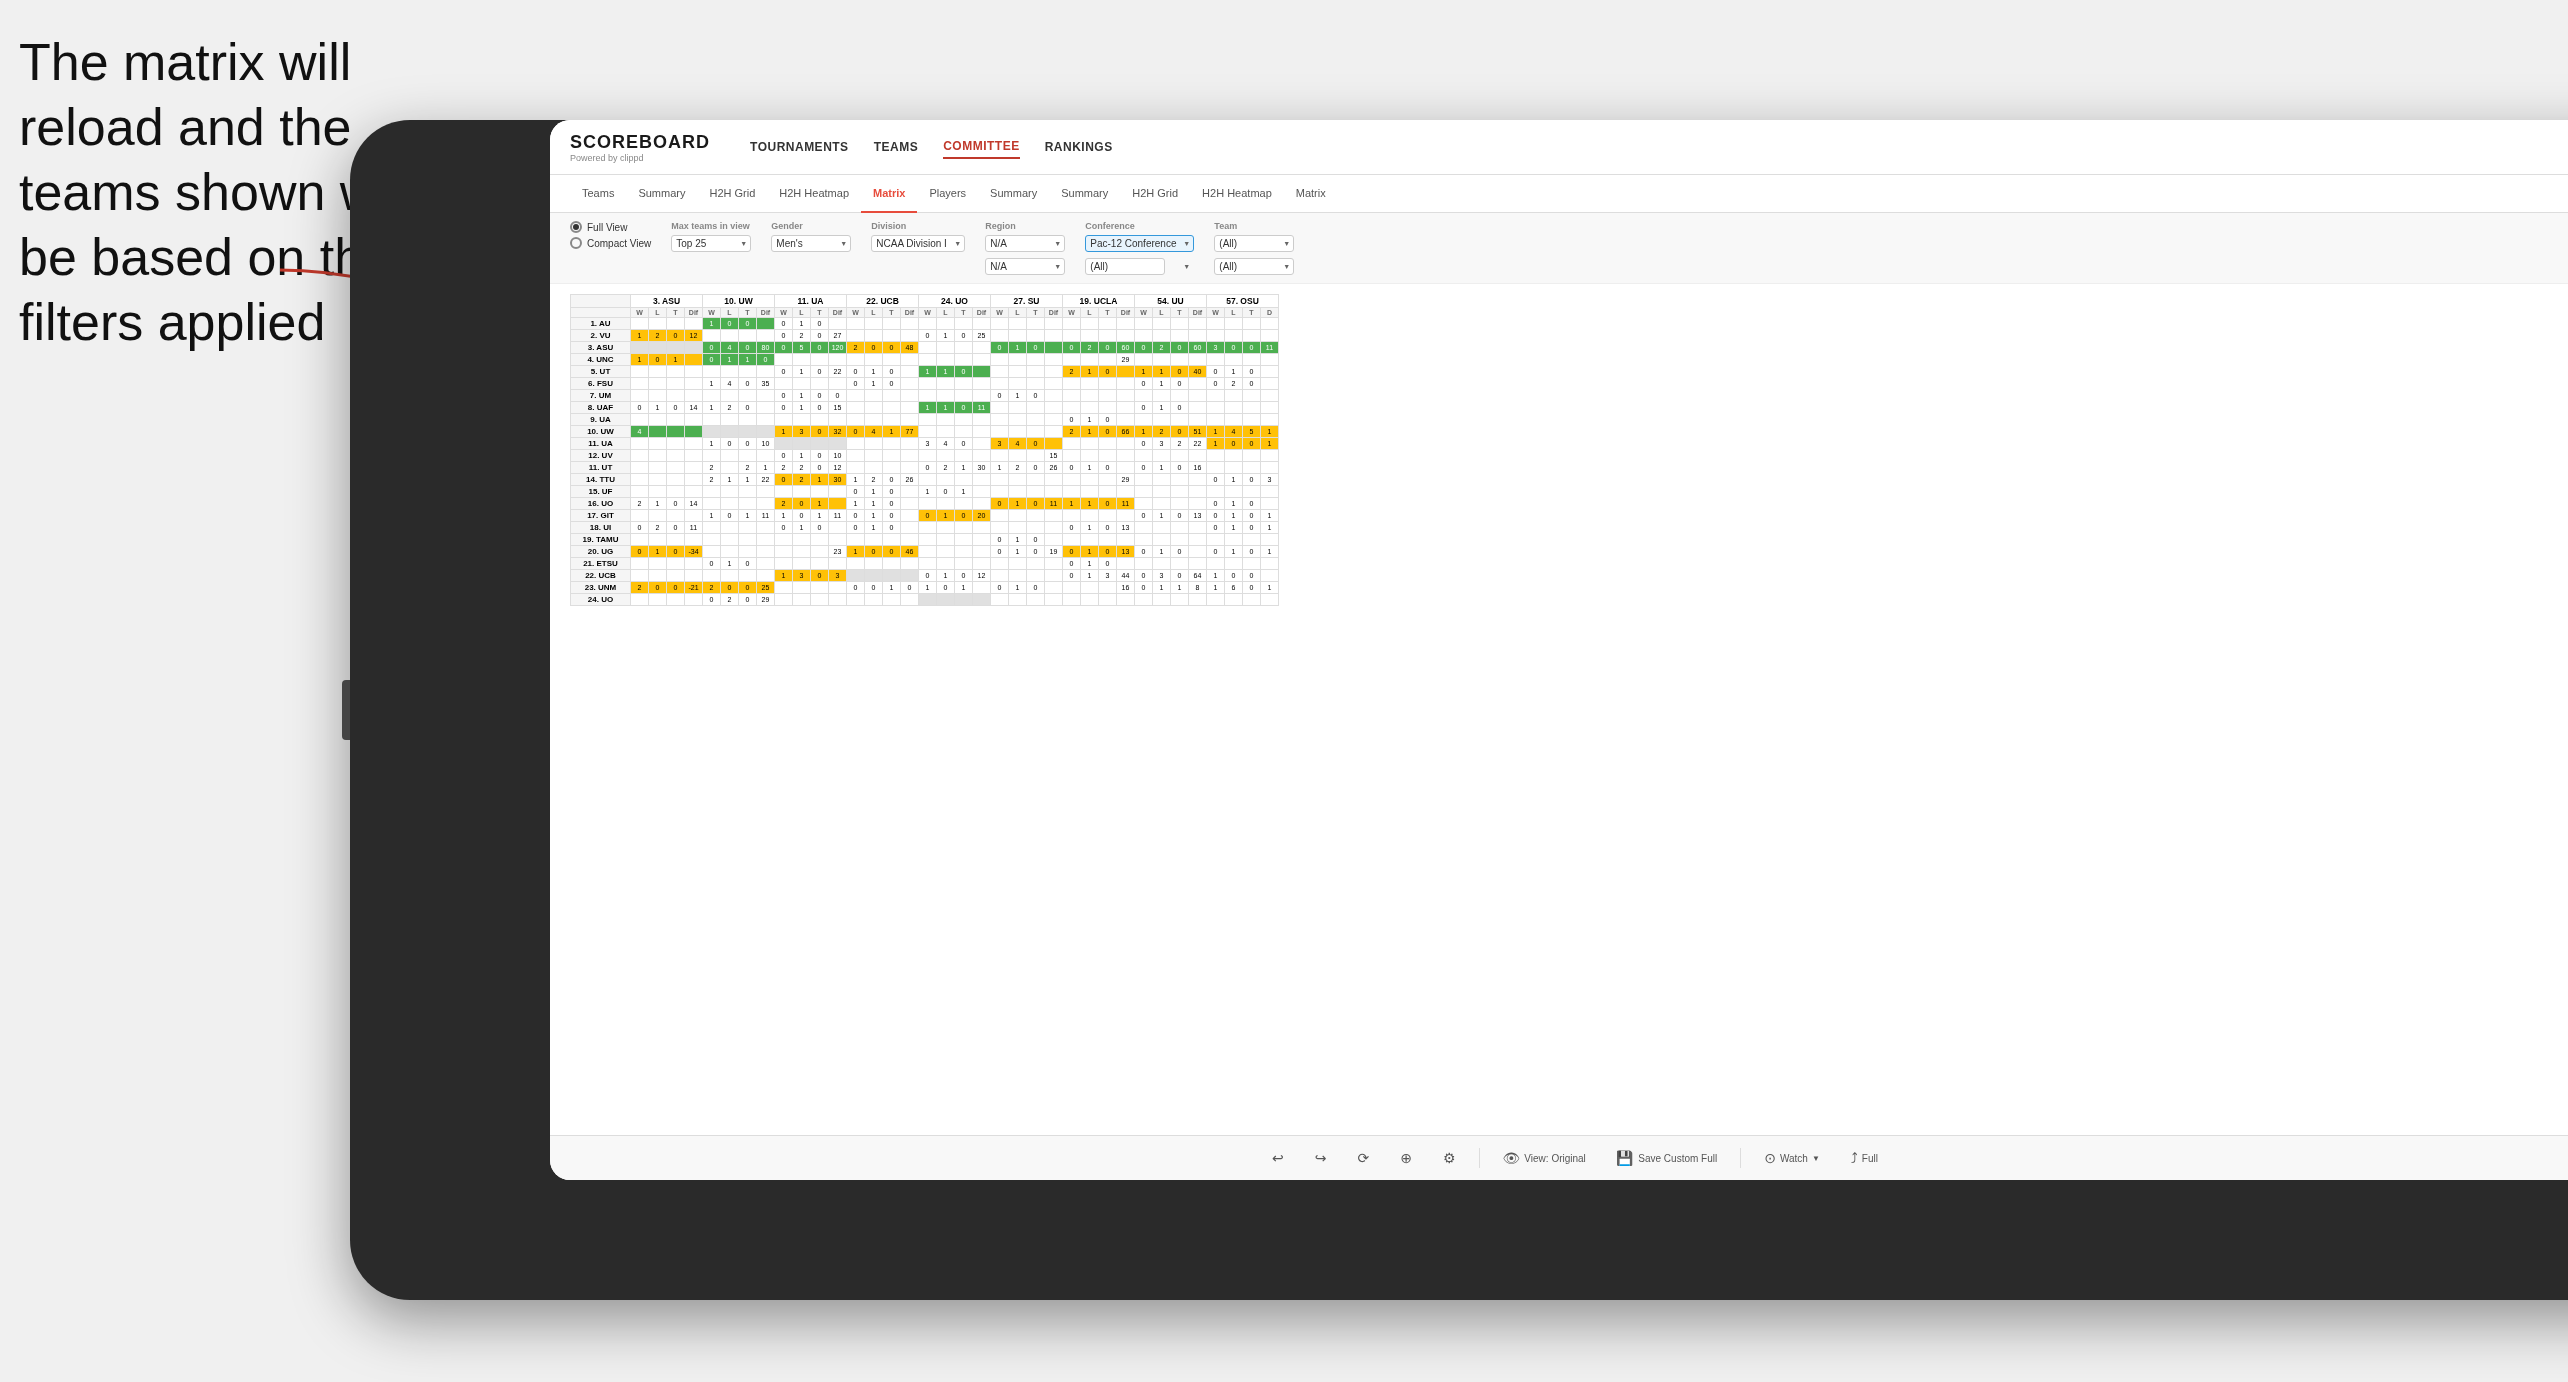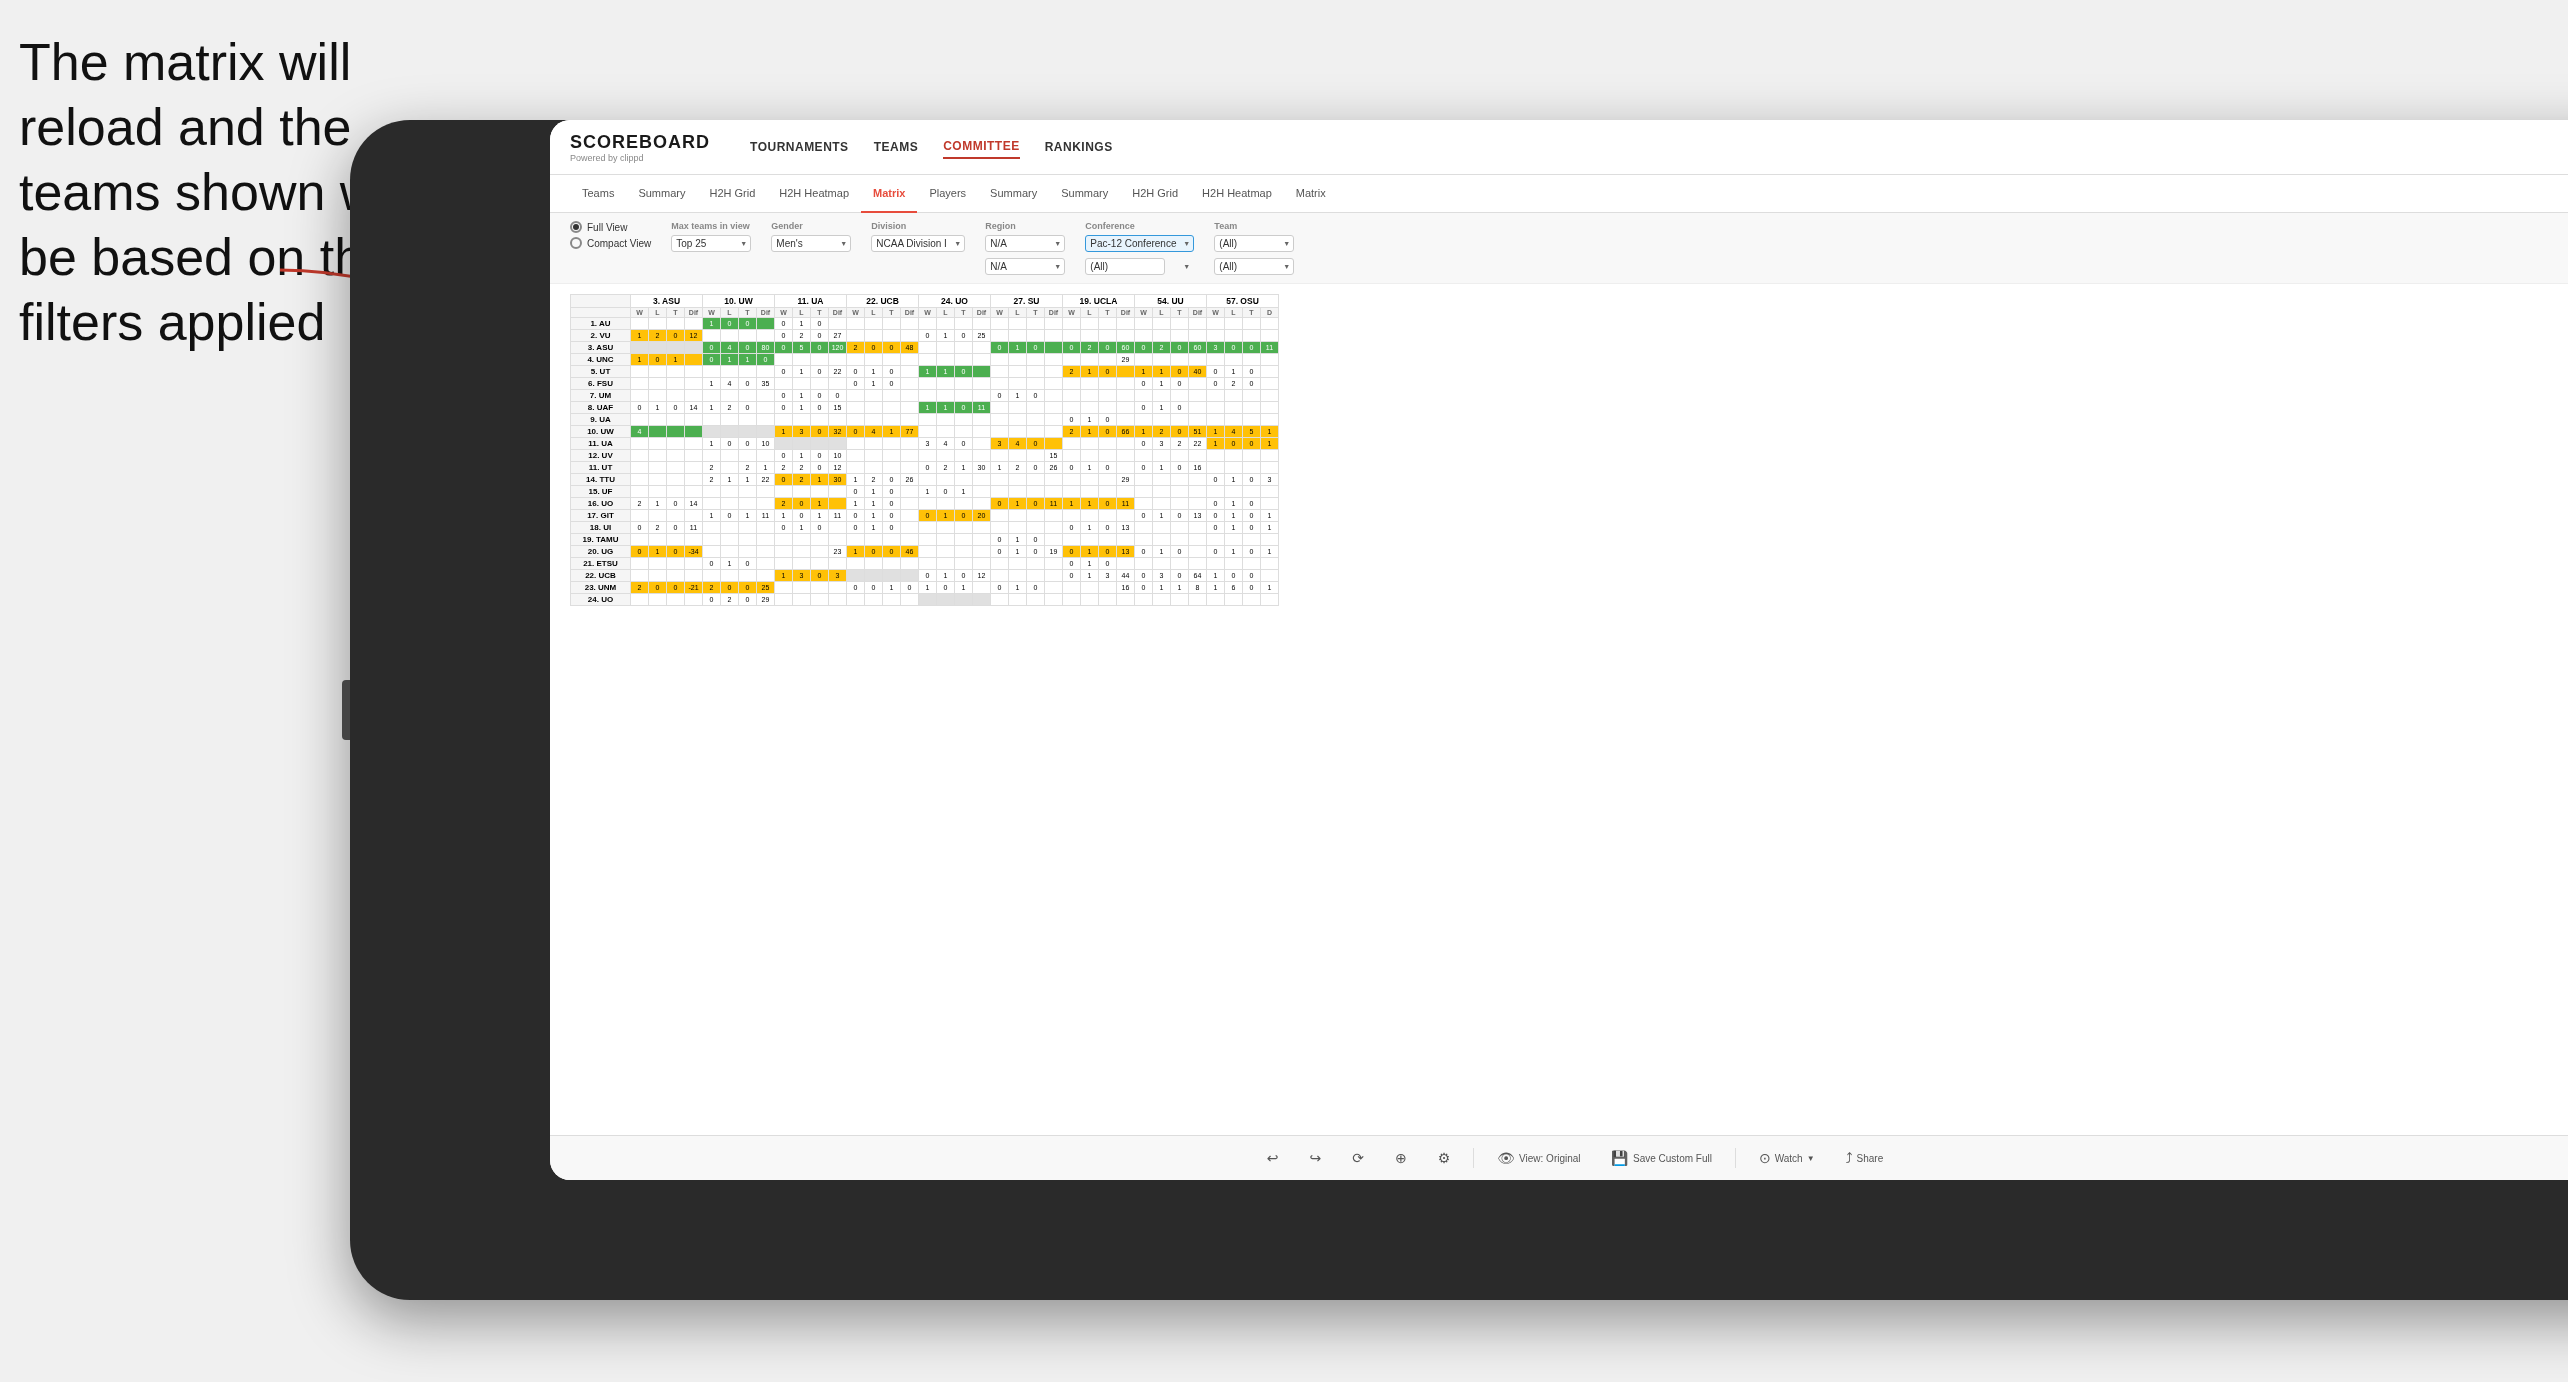--- a/index.html
+++ b/index.html
@@ -1495,18 +1495,18 @@
         <span>Save Custom Full</span>
       </span>
       <div class="toolbar-separator"></div>
       <span class="toolbar-btn">
         <span class="toolbar-icon">⊙</span>
         <span>Watch</span>
         <span style="font-size:8px">▼</span>
       </span>
       <span class="toolbar-btn">
         <span class="toolbar-icon">⤴</span>
-        <span>Share</span>
+        <span>Full</span>
       </span>
     </div>
 
   </div>
 </div>
 
 </body></html>

